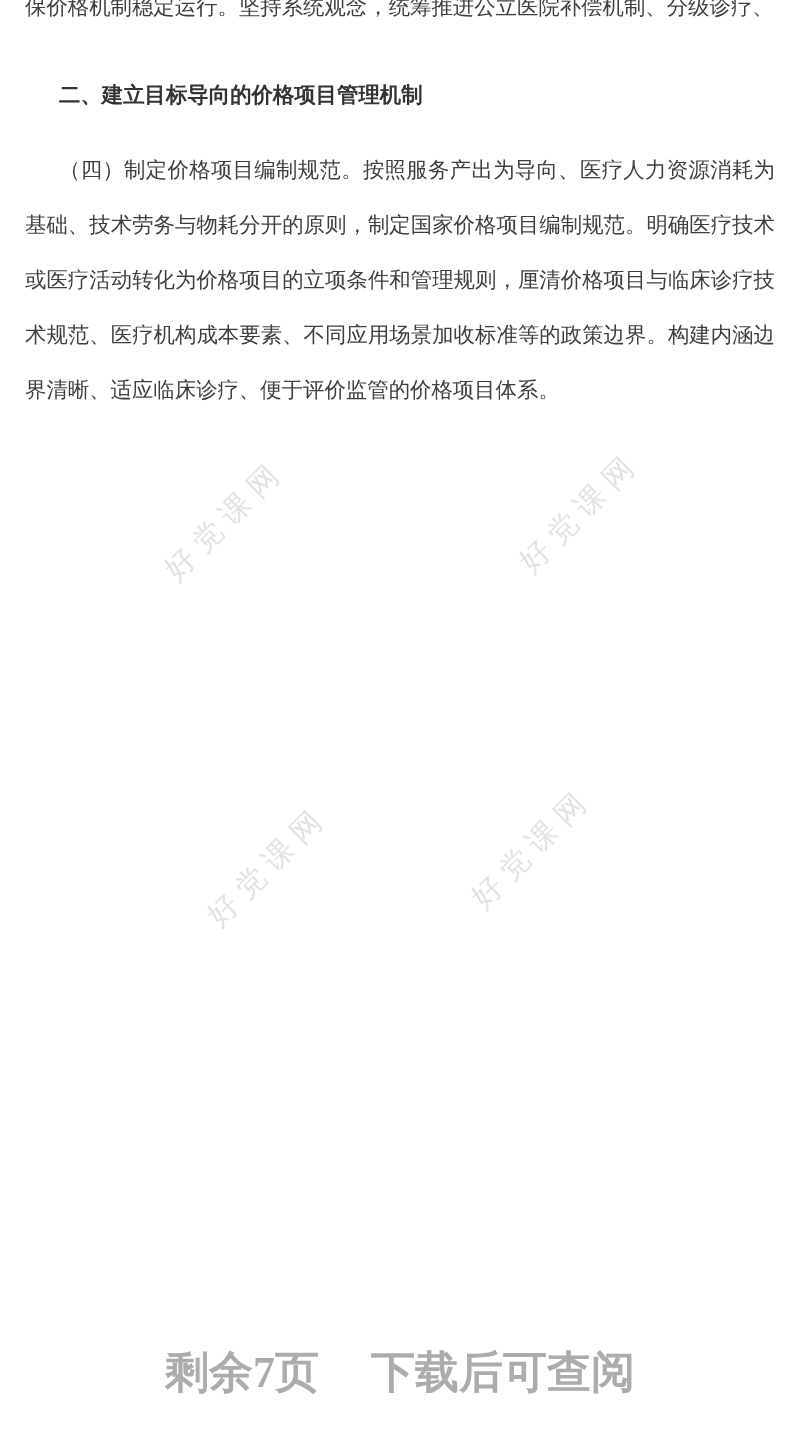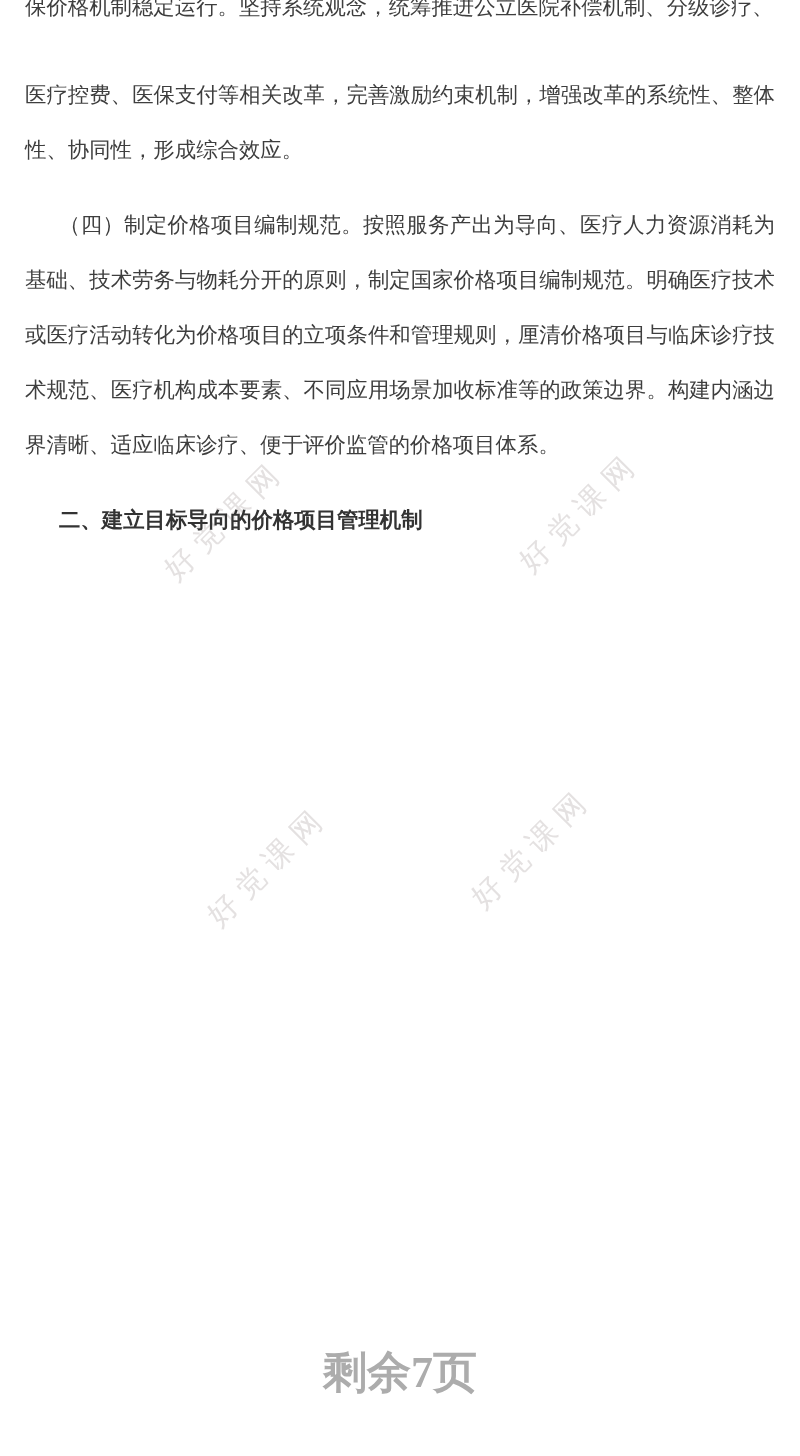--- a/index.html
+++ b/index.html
@@ -69,22 +69,22 @@
 
 <div class="page">
 
   <span class="watermark wm-1">好党课网</span>
   <span class="watermark wm-2">好党课网</span>
   <span class="watermark wm-3">好党课网</span>
   <span class="watermark wm-4">好党课网</span>
 
   <div class="content">
     <p class="para first-cut">保价格机制稳定运行。坚持系统观念，统筹推进公立医院补偿机制、分级诊疗、</p>
-    <p class="para">医疗控费、医保支付等相关改革，完善激励约束机制，增强改革的系统性、整体性、协同性，形成综合效应。</p>
+    <p class="para indent heading">二、建立目标导向的价格项目管理机制</p>
     <p class="para indent">（四）制定价格项目编制规范。按照服务产出为导向、医疗人力资源消耗为基础、技术劳务与物耗分开的原则，制定国家价格项目编制规范。明确医疗技术或医疗活动转化为价格项目的立项条件和管理规则，厘清价格项目与临床诊疗技术规范、医疗机构成本要素、不同应用场景加收标准等的政策边界。构建内涵边界清晰、适应临床诊疗、便于评价监管的价格项目体系。</p>
-    <p class="para indent heading">二、建立目标导向的价格项目管理机制</p>
   </div>
 
   <div class="footer">
     <span>剩余7页</span>
+    <span>下载后可查阅</span>
   </div>
 
 </div>
 
 </body></html>

